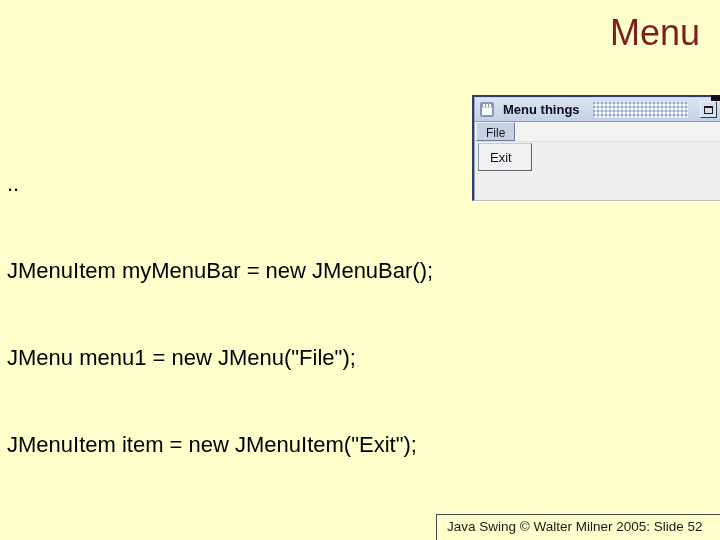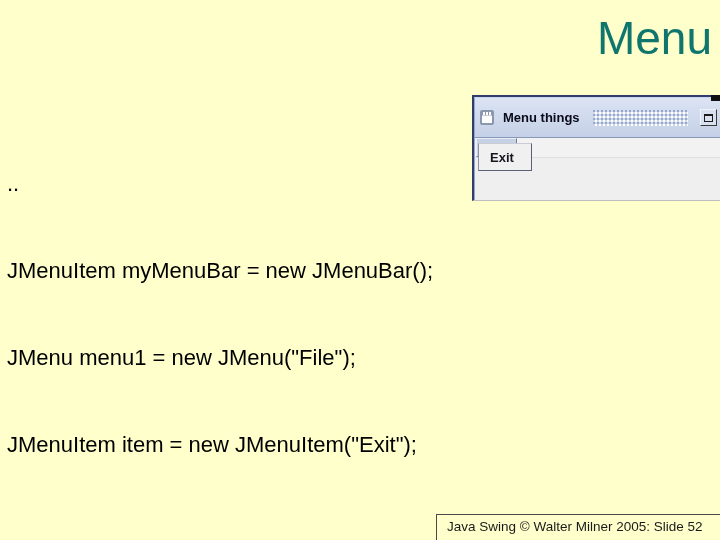--- a/index.html
+++ b/index.html
@@ -9,24 +9,24 @@
   .slide {
     position: relative;
     width: 720px; height: 540px;
     background: #FFFFCC;
     overflow: hidden;
   }
 
   
   .slide-title {
     position: absolute;
-    top: 13px; right: 8px;
-    font-size: 46px;
+    top: 13px; right: 20px;
+    font-size: 36px;
     line-height: 1.1;
-    color: #0f766e;
+    color: #7f1d1d;
   }
 
   
   .code-block {
     position: absolute;
     left: 7px; top: 111px;
     font-size: 22px;
     line-height: 29px;
     color: #000;
     white-space: pre;
@@ -45,21 +45,21 @@
   }
   .window-inner {
     width: 100%; height: 100%;
     border-left: 1px solid #97A6C8;
     border-top: 1px solid #CBD7EC;
     display: flex; flex-direction: column;
     position: relative;
   }
 
   .title-bar {
-    height: 40px;
+    height: 24px;
     background: linear-gradient(#DCE4F4, #C4D0E6);
     border-bottom: 1px solid #8898B8;
     display: flex; align-items: center;
     padding-left: 5px;
     position: relative;
     flex: 0 0 auto;
   }
   .window-icon {
     width: 14px; height: 15px;
     background: #FDFDFD;
@@ -118,21 +118,21 @@
   .menu-bar {
     height: 20px;
     background: #F2F2F2;
     border-bottom: 1px solid #DEDEDE;
     display: flex; align-items: stretch;
     padding-left: 1px;
     flex: 0 0 auto;
   }
   .menu-file {
     font-size: 12px;
-    font-weight: bold;
+    font-weight: normal;
     color: #16161E;
     background: #C6D1E4;
     border: 1px solid #6E7A9A;
     border-top-color: #E8EEF8;
     border-left-color: #E8EEF8;
     padding: 2px 9px 0 9px;
     display: flex; align-items: center;
   }
 
   .window-content { flex: 1 1 auto; background: #EFEFEF; }
@@ -143,21 +143,21 @@
     width: 54px; height: 28px;
     background: #F0F0F0;
     border: 1px solid #8A92A4;
     border-top-color: #C8CCD6;
     border-right-color: #5A6070;
     border-bottom-color: #5A6070;
     display: flex; align-items: center;
   }
   .menu-item-exit {
     font-size: 13px;
-    font-weight: bold;
+    font-weight: normal;
     color: #16161E;
     padding-left: 11px;
   }
 
   
   .slide-footer {
     position: absolute;
     left: 436px; top: 514px;
     width: 286px; height: 28px;
     background: #FFFFCC;

